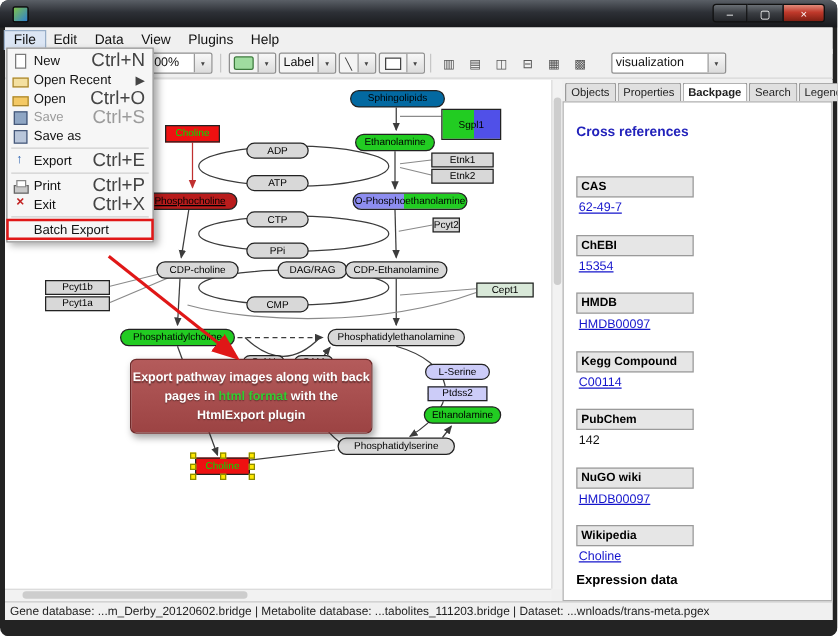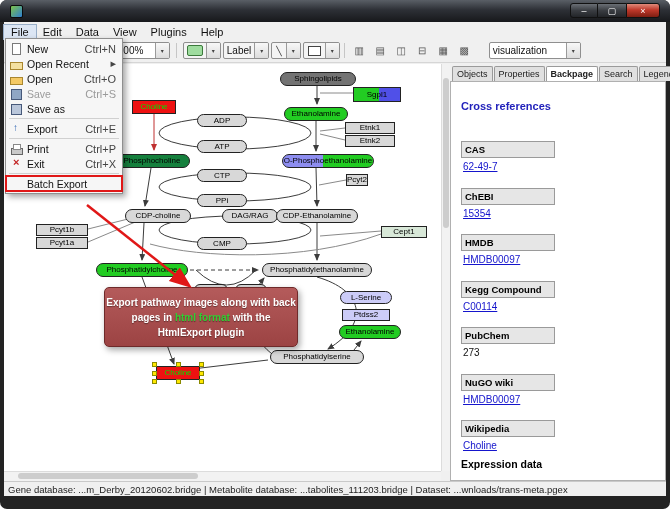--- a/index.html
+++ b/index.html
@@ -72,21 +72,21 @@
   
   .menu-popup{position:absolute;left:1px;top:16px;width:116px;background:#f6f6f6;border:1px solid #8f8f8f;
     box-shadow:3px 3px 6px rgba(0,0,0,.35);padding:2px 0;z-index:20;}
   .menu-item{position:relative;height:15px;display:flex;align-items:center;padding:0 6px 0 4px;font-size:10.5px;color:#111;}
   .menu-item.disabled{color:#9b9b9b;}
   .menu-item.disabled .mi-shortcut{color:#9b9b9b;}
   .menu-item.highlighted{outline:2px solid #e01717;outline-offset:-1px;}
   .menu-sep{height:1px;background:#d0d0d0;margin:2px 3px;}
   .icn{width:13px;height:12px;position:relative;margin-right:4px;flex:none;}
   .mi-label{flex:1;white-space:nowrap;}
-  .mi-shortcut{font-size:11px;color:#444;margin-left:10px;white-space:nowrap;}
+  .mi-shortcut{font-size:15px;color:#444;margin-left:10px;white-space:nowrap;}
   .icn-new::before{content:"";position:absolute;left:2px;top:0;width:7px;height:10px;background:#fff;border:1px solid #7a7a7a;}
   .icn-open::before{content:"";position:absolute;left:0;top:4px;width:11px;height:6px;background:#f4c964;border:1px solid #a9862e;}
   .icn-recent::before{content:"";position:absolute;left:0;top:4px;width:11px;height:6px;background:#f4e0a0;border:1px solid #a9862e;}
   .icn-save::before{content:"";position:absolute;left:1px;top:1px;width:9px;height:9px;background:#8fa6c4;border:1px solid #47597a;}
   .icn-saveas::before{content:"";position:absolute;left:1px;top:1px;width:9px;height:9px;background:#b9c6da;border:1px solid #47597a;}
   .icn-import::before{content:"↓";position:absolute;left:3px;top:-1px;font-size:10px;color:#2c7a2c;font-weight:bold;}
   .icn-export::before{content:"↑";position:absolute;left:3px;top:-1px;font-size:10px;color:#2860b0;font-weight:bold;}
   .icn-print::before{content:"";position:absolute;left:1px;top:5px;width:10px;height:5px;background:#c9c9c9;border:1px solid #666;}
   .icn-print::after{content:"";position:absolute;left:3px;top:1px;width:6px;height:4px;background:#fff;border:1px solid #888;}
   .icn-exit::before{content:"×";position:absolute;left:3px;top:-2px;color:#c22222;font-weight:bold;font-size:11px;}
@@ -211,29 +211,29 @@
           <path d="M84,165 L136,152" fill="none" stroke="#8a8a8a" stroke-width="1"></path>
           <path d="M84,178 L136,156" fill="none" stroke="#8a8a8a" stroke-width="1"></path>
           <path d="M377,167 L316,172" fill="none" stroke="#8a8a8a" stroke-width="1"></path>
           <path d="M377,170 C300,198 196,194 146,180" fill="none" stroke="#8a8a8a" stroke-width="1"></path>
           <path d="M138,213 L170,300" fill="none" stroke="#3c3c3c" stroke-width="1" marker-end="url(#arr)"></path>
           <path d="M264,296 L180,306" fill="none" stroke="#3c3c3c" stroke-width="1" marker-end="url(#arr)"></path>
           <path d="M350,286 L357,277" fill="none" stroke="#3c3c3c" stroke-width="1" marker-end="url(#arr)"></path>
           <path d="M338,251 L355,250" fill="none" stroke="#8a8a8a" stroke-width="1"></path>
         </svg>
       <div id="nodes-layer">
-          <div class="pnode round" style="left: 276px; top: 8px; width: 76px; height: 14px; background: #737373;">Sphingolipids</div>
-          <div class="pnode rect" style="left: 349px; top: 23px; width: 48px; height: 15px; background: linear-gradient(90deg, rgb(34, 204, 34) 55%, rgb(80, 80, 232) 55%);">Sgpl1</div>
+          <div class="pnode round" style="left: 276px; top: 8px; width: 76px; height: 14px; background: #0369a1;">Sphingolipids</div>
+          <div class="pnode rect" style="left: 349px; top: 23px; width: 48px; height: 25px; background: linear-gradient(90deg, rgb(34, 204, 34) 55%, rgb(80, 80, 232) 55%);">Sgpl1</div>
           <div class="pnode rect" style="left: 128px; top: 36px; width: 44px; height: 14px; background: rgb(238, 17, 17); color: rgb(0, 224, 0);">Choline</div>
           <div class="pnode round" style="left: 280px; top: 43px; width: 64px; height: 14px; background: rgb(34, 204, 34);">Ethanolamine</div>
           <div class="pnode round" style="left: 193px; top: 50px; width: 50px; height: 13px; background: rgb(216, 216, 216);">ADP</div>
           <div class="pnode rect" style="left: 341px; top: 58px; width: 50px; height: 12px; background: rgb(216, 216, 216);">Etnk1</div>
           <div class="pnode rect" style="left: 341px; top: 71px; width: 50px; height: 12px; background: rgb(216, 216, 216);">Etnk2</div>
           <div class="pnode round" style="left: 193px; top: 76px; width: 50px; height: 13px; background: rgb(216, 216, 216);">ATP</div>
-          <div class="pnode round" style="left: 110px; top: 90px; width: 76px; height: 14px; background: #15803d;">Phosphocholine</div>
+          <div class="pnode round" style="left: 110px; top: 90px; width: 76px; height: 14px; background: #b91c1c; text-decoration: underline;">Phosphocholine</div>
           <div class="pnode round" style="left: 266px; top: 90px; width: 92px; height: 14px; background: linear-gradient(90deg, rgb(141, 141, 240) 45%, rgb(34, 204, 34) 45%); margin-left: 12px;">O-Phosphoethanolamine</div>
           <div class="pnode round" style="left: 193px; top: 105px; width: 50px; height: 13px; background: rgb(216, 216, 216);">CTP</div>
           <div class="pnode rect" style="left: 342px; top: 110px; width: 22px; height: 12px; background: rgb(216, 216, 216);">Pcyt2</div>
           <div class="pnode round" style="left: 193px; top: 130px; width: 50px; height: 13px; background: rgb(216, 216, 216);">PPi</div>
           <div class="pnode round" style="left: 105px; top: 145px; width: 66px; height: 14px; background: rgb(216, 216, 216); margin-left: 16px;">CDP-choline</div>
           <div class="pnode round" style="left: 218px; top: 145px; width: 56px; height: 14px; background: rgb(216, 216, 216);">DAG/RAG</div>
           <div class="pnode round" style="left: 272px; top: 145px; width: 82px; height: 14px; background: rgb(216, 216, 216);">CDP-Ethanolamine</div>
           <div class="pnode rect" style="left: 377px; top: 162px; width: 46px; height: 12px; background: rgb(216, 232, 216);">Cept1</div>
           <div class="pnode rect" style="left: 32px; top: 160px; width: 52px; height: 12px; background: rgb(216, 216, 216);">Pcyt1b</div>
           <div class="pnode rect" style="left: 32px; top: 173px; width: 52px; height: 12px; background: rgb(216, 216, 216);">Pcyt1a</div>
@@ -278,21 +278,21 @@
         <div id="backpage-sections">
             <div class="bp-header" style="top: 59px;">CAS</div>
             <div class="bp-value link" style="top: 79px;">62-49-7</div>
             <div class="bp-header" style="top: 105.5px;">ChEBI</div>
             <div class="bp-value link" style="top: 125.5px;">15354</div>
             <div class="bp-header" style="top: 152px;">HMDB</div>
             <div class="bp-value link" style="top: 172px;">HMDB00097</div>
             <div class="bp-header" style="top: 198.5px;">Kegg Compound</div>
             <div class="bp-value link" style="top: 218.5px;">C00114</div>
             <div class="bp-header" style="top: 245px;">PubChem</div>
-            <div class="bp-value" style="top: 265px;">273</div>
+            <div class="bp-value" style="top: 265px;">142</div>
             <div class="bp-header" style="top: 291.5px;">NuGO wiki</div>
             <div class="bp-value link" style="top: 311.5px;">HMDB00097</div>
             <div class="bp-header" style="top: 338px;">Wikipedia</div>
             <div class="bp-value link" style="top: 358px;">Choline</div>
           </div>
         <div class="bp-footer">Expression data</div>
       </div>
     </div>
 
     <div class="statusbar">

